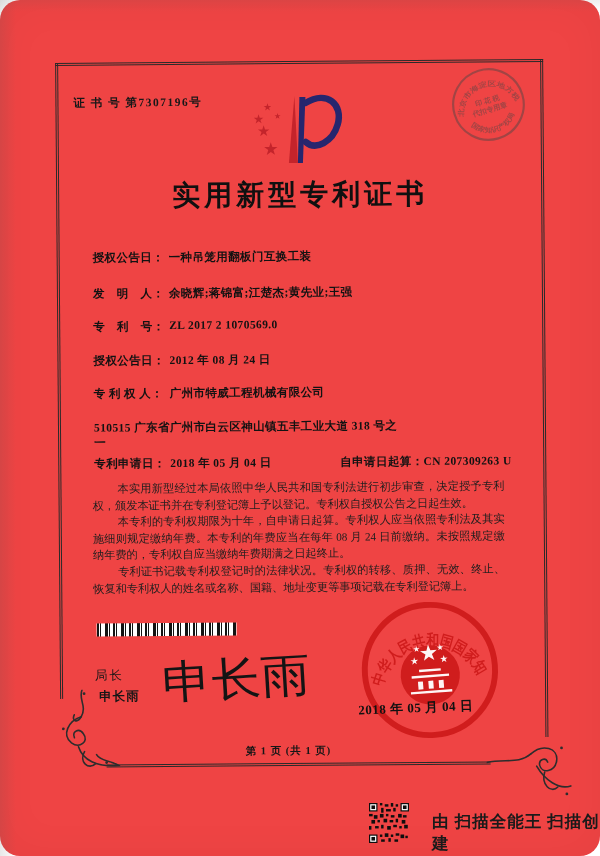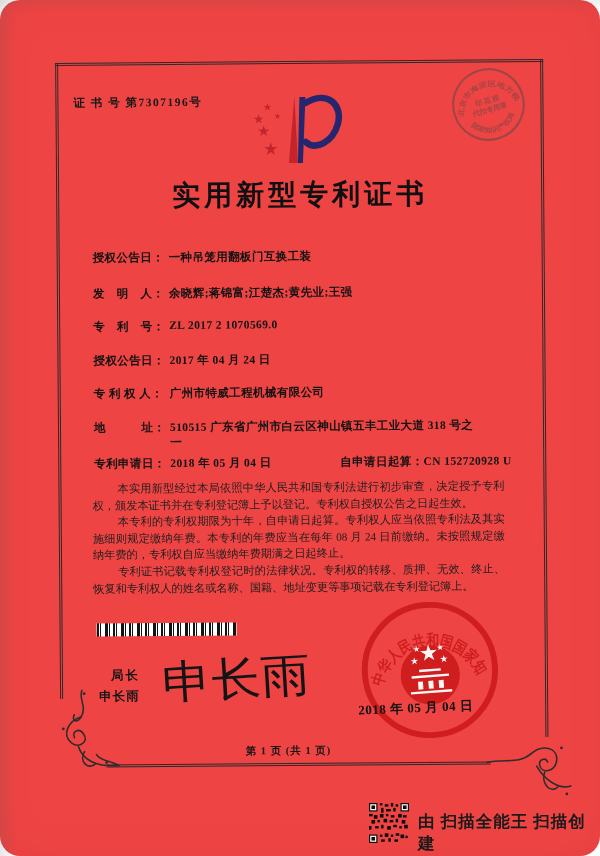--- a/index.html
+++ b/index.html
@@ -41,30 +41,30 @@
   .grant-no{position:absolute;left:340px;top:455px;font-size:11.5px;font-weight:600;letter-spacing:.4px;color:#121212;white-space:nowrap;}
 
   
   .paras{position:absolute;left:92px;top:479px;width:412px;font-size:11.2px;line-height:16.6px;
     text-align:justify;color:#1e1e1e;}
   .paras p{margin:0;text-indent:25px;}
 
   
   .barcode{position:absolute;left:95px;top:622px;width:140px;height:13px;
     background:repeating-linear-gradient(90deg,#131313 0 2px,#fefefe 2px 3.5px,#131313 3.5px 4.5px,#fefefe 4.5px 8px,#131313 8px 11px,#fefefe 11px 12.5px,#131313 12.5px 13.5px,#fefefe 13.5px 16px);}
-  .signer-title{position:absolute;left:109px;top:666px;font-size:12.5px;font-weight:700;letter-spacing:2px;color:#161616;}
+  .signer-title{position:absolute;left:93px;top:666px;font-size:12.5px;font-weight:400;letter-spacing:2px;color:#161616;}
   .signer-name{position:absolute;left:97px;top:687px;font-size:12.5px;font-weight:600;letter-spacing:1px;color:#161616;}
   .signature{position:absolute;left:158px;top:640px;}
   .seal{position:absolute;left:354px;top:597px;opacity:.95;}
   .seal-date{position:absolute;left:356px;top:700px;font-size:13px;font-weight:700;letter-spacing:.5px;color:#111;transform:rotate(-2deg);}
   .page-no{position:absolute;left:0;top:744px;width:572px;text-align:center;font-size:10.5px;font-weight:600;letter-spacing:1px;color:#161616;}
 
   
   .qr{position:absolute;left:369px;top:803px;}
-  .scan-footer{position:absolute;left:418px;top:811px;font-size:16.5px;font-weight:600;letter-spacing:1px;color:#1a1a1a;}
+  .scan-footer{position:absolute;left:432px;top:811px;font-size:16.5px;font-weight:600;letter-spacing:1px;color:#1a1a1a;}
 </style>
 </head>
 <body>
 
 <svg width="0" height="0" style="position:absolute">
   <defs>
     <polygon id="star" points="0,-1 0.2245,-0.309 0.951,-0.309 0.3633,0.118 0.5878,0.809 0,0.382 -0.5878,0.809 -0.3633,0.118 -0.951,-0.309 -0.2245,-0.309"></polygon>
   </defs>
 </svg>
 
@@ -138,39 +138,38 @@
     <div class="frow" style="top:285px">
       <span class="f-label">发　明　人：</span>
       <span class="f-value">余晓辉;蒋锦富;江楚杰;黄先业;王强</span>
     </div>
     <div class="frow" style="top:318px">
       <span class="f-label">专　利　号：</span>
       <span class="f-value">ZL 2017 2 1070569.0</span>
     </div>
     <div class="frow" style="top:352px">
       <span class="f-label">授权公告日：</span>
-      <span class="f-value">2017 年 04 月 24 日</span>
+      <span class="f-value">2012 年 08 月 24 日</span>
     </div>
     <div class="frow" style="top:385px">
       <span class="f-label">专 利 权 人：</span>
       <span class="f-value">广州市特威工程机械有限公司</span>
     </div>
     <div class="frow" style="top:419px">
-      <span class="f-label">地　　　址：</span>
       <span class="f-valcol">
         <span class="f-value">510515 广东省广州市白云区神山镇五丰工业大道 318 号之</span>
         <span class="f-value">一</span>
       </span>
     </div>
     <div class="frow" style="top:455px">
       <span class="f-label">专利申请日：</span>
       <span class="f-value">2018 年 05 月 04 日</span>
     </div>
     <div class="grant-no">
-      <span>自申请日起算：</span><span>CN 152720928 U</span>
+      <span>自申请日起算：</span><span>CN 207309263 U</span>
     </div>
 
     <div class="paras">
       <p>本实用新型经过本局依照中华人民共和国专利法进行初步审查，决定授予专利权，颁发本证书并在专利登记簿上予以登记。专利权自授权公告之日起生效。</p>
       <p>本专利的专利权期限为十年，自申请日起算。专利权人应当依照专利法及其实施细则规定缴纳年费。本专利的年费应当在每年 08 月 24 日前缴纳。未按照规定缴纳年费的，专利权自应当缴纳年费期满之日起终止。</p>
       <p>专利证书记载专利权登记时的法律状况。专利权的转移、质押、无效、终止、恢复和专利权人的姓名或名称、国籍、地址变更等事项记载在专利登记簿上。</p>
     </div>
 
     <div class="barcode"></div>
     <div class="signer-title">局长</div>

